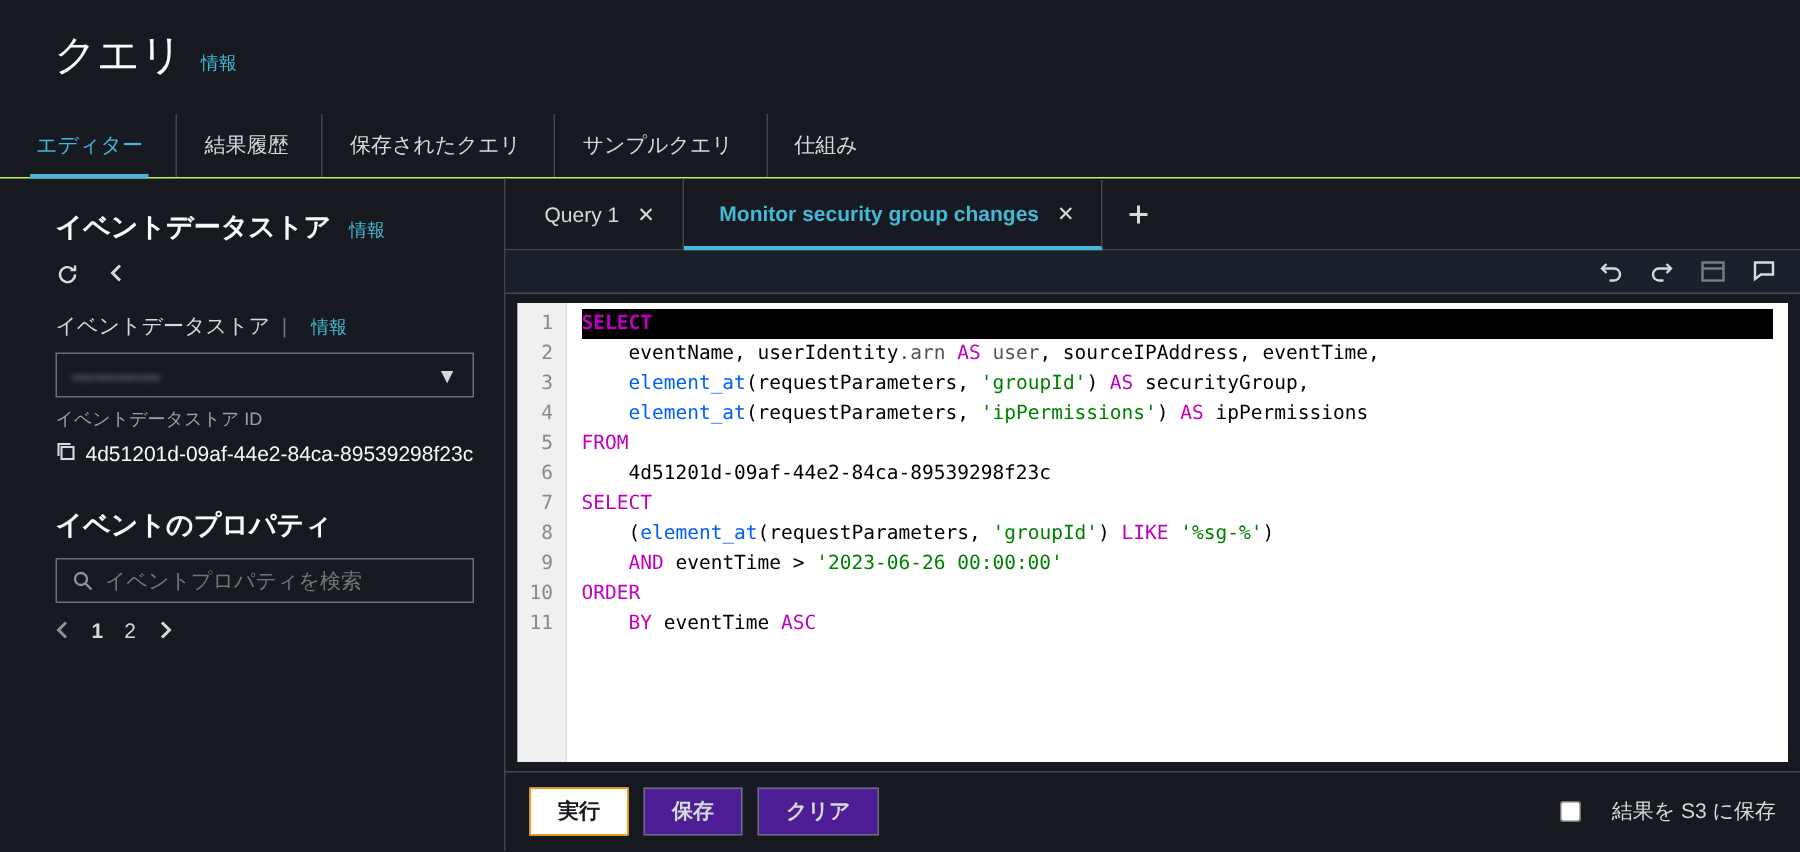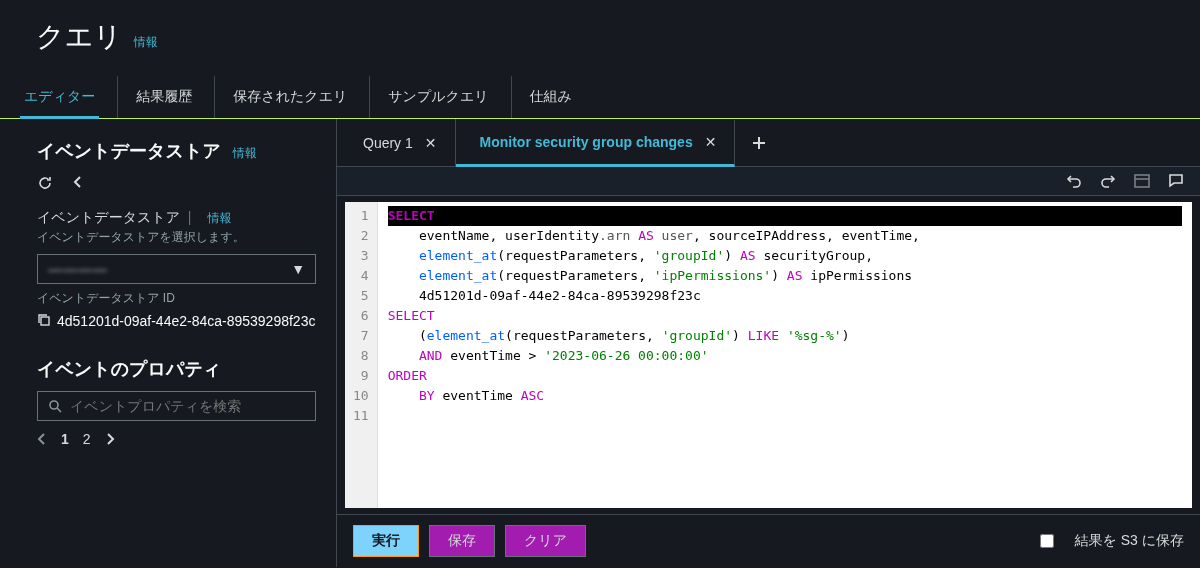--- a/index.html
+++ b/index.html
@@ -40,22 +40,22 @@
 .gutter { background:#f0f0f0; color:#888; text-align:right; padding:4px 8px; user-select:none; border-right:1px solid #ddd; }
 .gutter div { height:20px; line-height:20px; }
 .code { padding:4px 10px; flex:1; }
 .code .line { height:20px; line-height:20px; white-space:pre; color:#000; }
 .line.hl { background:#000000;font-weight:bold; }
 .kw { color:#c000c0; }
 .fn { color:#0060ff; }
 .str { color:#008000; }
 .ident { color:#555; }
 .footer-bar { display:flex; align-items:center; justify-content:space-between; padding:10px 16px; border-top:1px solid #414750; }
-.btn { padding:6px 18px; border:1px solid #687078; background:#a21caf; color:#d5dbdb; cursor:pointer; font-size:14px; }
-.btn.primary { background:#7dd3fc; border-color:#ff9900; color:#16191f; font-weight:700;text-align:right; }
+.btn { padding:6px 18px; border:1px solid #687078; background:#4c1d95; color:#d5dbdb; cursor:pointer; font-size:14px;font-weight:bold; }
+.btn.primary { background:#ffffff; border-color:#ff9900; color:#16191f; font-weight:700;text-align:right; }
 .btn-group { display:flex; gap:10px; }
 .checkbox-row { display:flex; align-items:center; gap:20px; color:#d5dbdb; }
 .checkbox-row input { width:14px; height:14px; }
 svg { display:block; }
 .blur-text { filter:blur(2px); letter-spacing:1px; }
 </style>
 </head>
 <body>
 
 <div class="page-header">
@@ -88,21 +88,20 @@
         <svg width="14" height="14" viewBox="0 0 14 14" fill="none" stroke="currentColor" stroke-width="2">
             <path d="M9 2 4 7l5 5"></path>
           </svg>
       </span>
     </div>
 
     <div style="margin-top:8px">
       <span class="sub-label">イベントデータストア</span>
       <span style="color:#687078;margin:0 4px">|</span>
       <span class="info-link">情報</span>
-      <div class="sub-hint">イベントデータストアを選択します。</div>
       <div class="select-box">
         <span class="blur-text">————</span>
         <span>▼</span>
       </div>
       <div class="id-label">イベントデータストア ID</div>
       <div class="id-row">
         <span style="cursor:pointer">
           <svg width="14" height="14" viewBox="0 0 14 14" fill="none" stroke="#d5dbdb" stroke-width="1.4">
               <rect x="4" y="4" width="8" height="8"></rect>
               <path d="M2 10V2h8"></path>
@@ -195,20 +194,21 @@
           <div>8</div>
           <div>9</div>
           <div>10</div>
           <div>11</div>
         </div>
       <div class="code" id="code">
           <div class="line hl"><span class="kw">SELECT</span></div>
           <div class="line"><span>    eventName, userIdentity</span><span class="ident">.arn</span><span> </span><span class="kw">AS</span><span> </span><span class="ident">user</span><span>, sourceIPAddress, eventTime,</span></div>
           <div class="line"><span>    </span><span class="fn">element_at</span><span>(requestParameters, </span><span class="str">'groupId'</span><span>) </span><span class="kw">AS</span><span> securityGroup,</span></div>
           <div class="line"><span>    </span><span class="fn">element_at</span><span>(requestParameters, </span><span class="str">'ipPermissions'</span><span>) </span><span class="kw">AS</span><span> ipPermissions</span></div>
+          <div class="line"><span class="kw">FROM</span></div>
           <div class="line"><span>    4d51201d-09af-44e2-84ca-89539298f23c</span></div>
           <div class="line"><span class="kw">SELECT</span></div>
           <div class="line"><span>    (</span><span class="fn">element_at</span><span>(requestParameters, </span><span class="str">'groupId'</span><span>) </span><span class="kw">LIKE</span><span> </span><span class="str">'%sg-%'</span><span>)</span></div>
           <div class="line"><span>    </span><span class="kw">AND</span><span> eventTime &gt; </span><span class="str">'2023-06-26 00:00:00'</span></div>
           <div class="line"><span class="kw">ORDER</span></div>
           <div class="line"><span>    </span><span class="kw">BY</span><span> eventTime </span><span class="kw">ASC</span></div>
         </div>
     </div>
 
     <div class="footer-bar">

